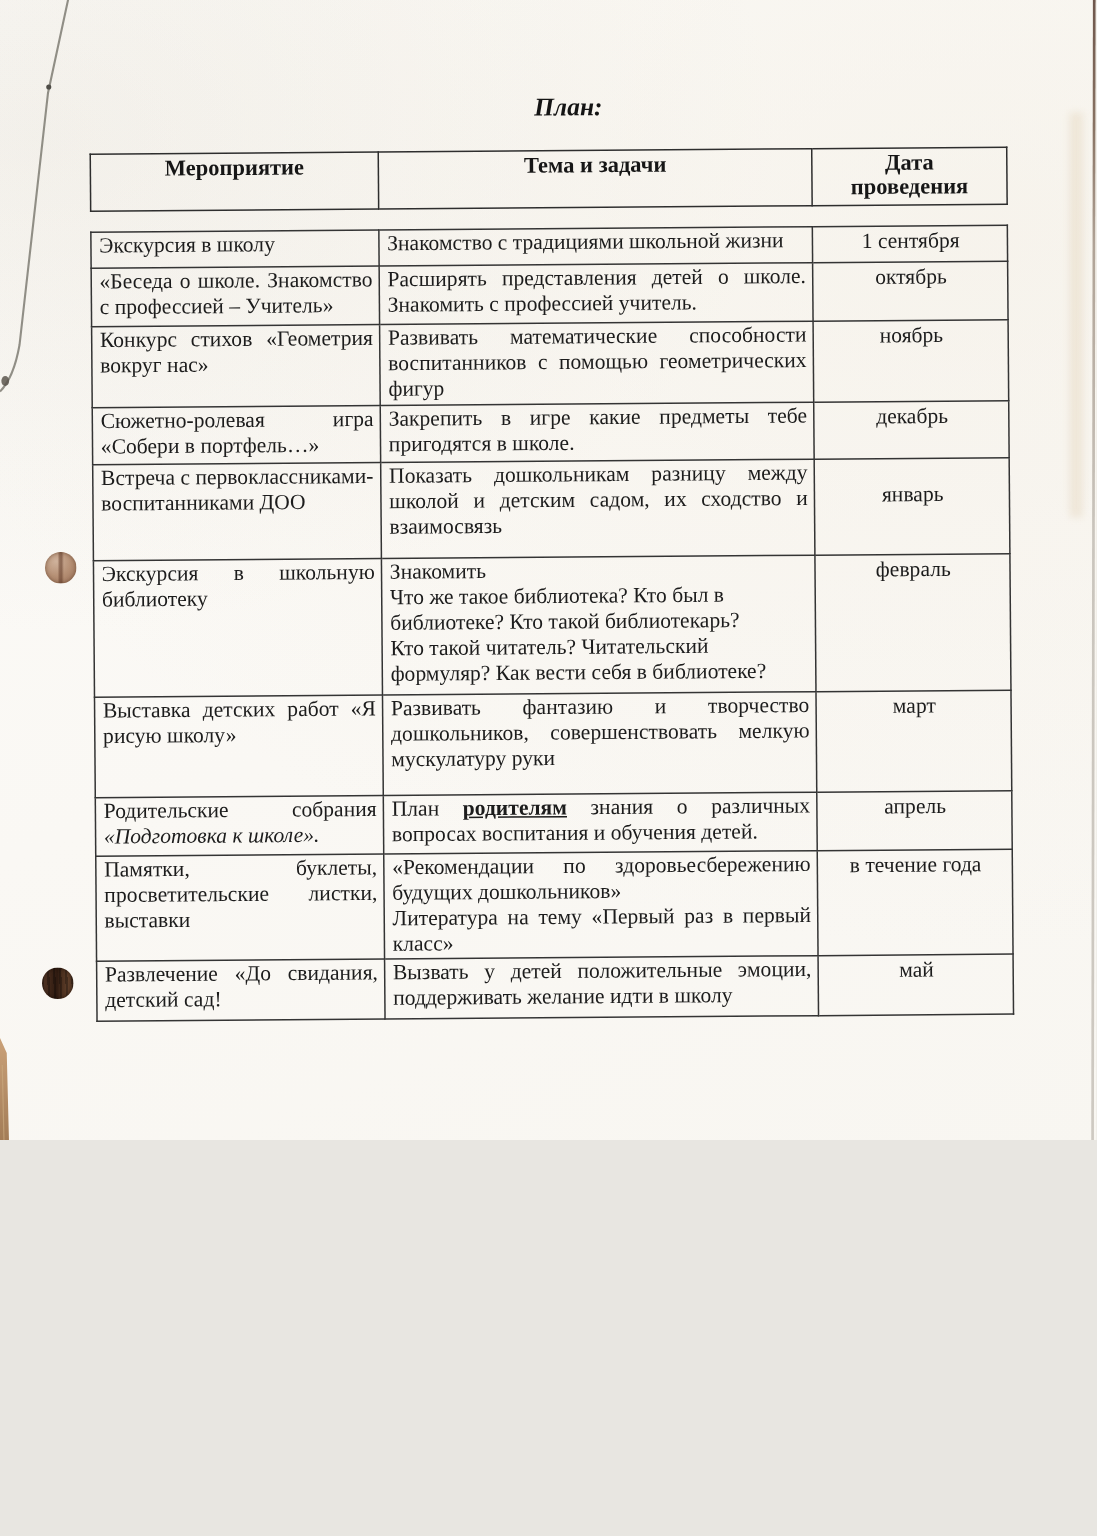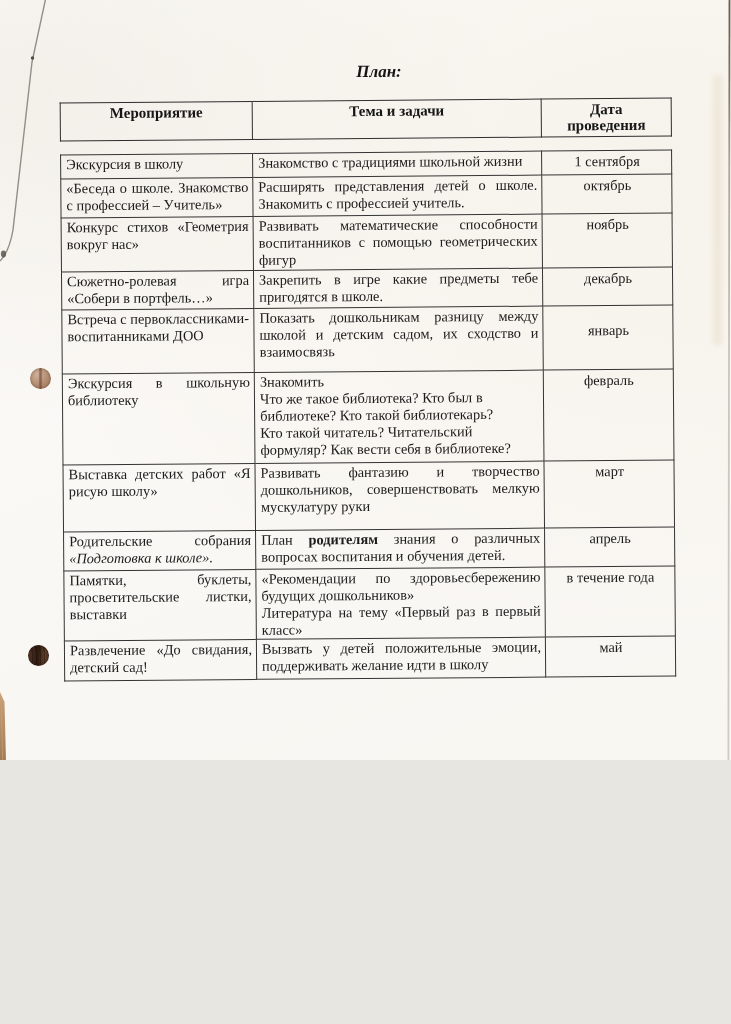--- a/index.html
+++ b/index.html
@@ -215,21 +215,21 @@
               <div class="cl">мускулатуру руки</div>
             </td>
             <td class="date">март</td>
           </tr>
           <tr>
             <td>
               <div class="cl jl">Родительские собрания</div>
               <div class="cl"><span style="font-style: italic;">«Подготовка к школе».</span></div>
             </td>
             <td>
-              <div class="cl jl"><span>План </span><span style="font-weight: bold;">родителям</span><span> знания о различных</span></div>
+              <div class="cl jl"><span>План </span><span style="font-weight: bold; text-decoration: underline;">родителям</span><span> знания о различных</span></div>
               <div class="cl">вопросах воспитания и обучения детей.</div>
             </td>
             <td class="date">апрель</td>
           </tr>
           <tr>
             <td>
               <div class="cl jl">Памятки, буклеты,</div>
               <div class="cl jl">просветительские листки,</div>
               <div class="cl">выставки</div>
             </td>

